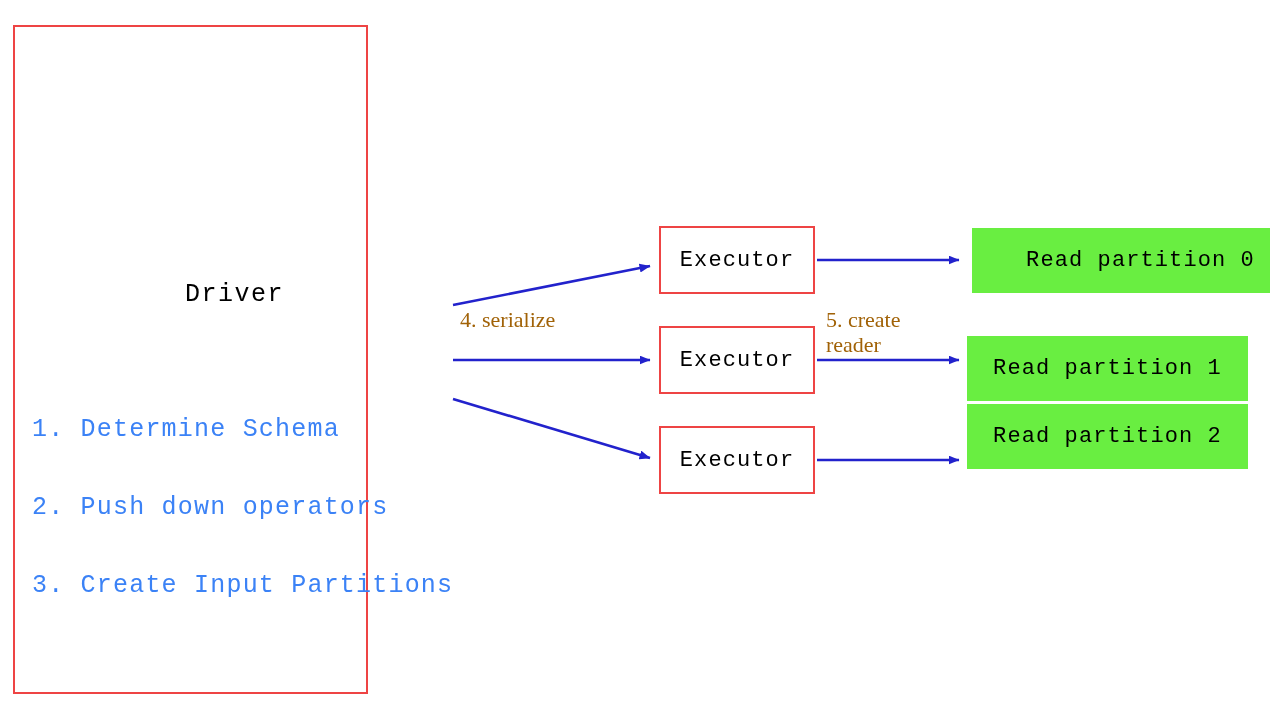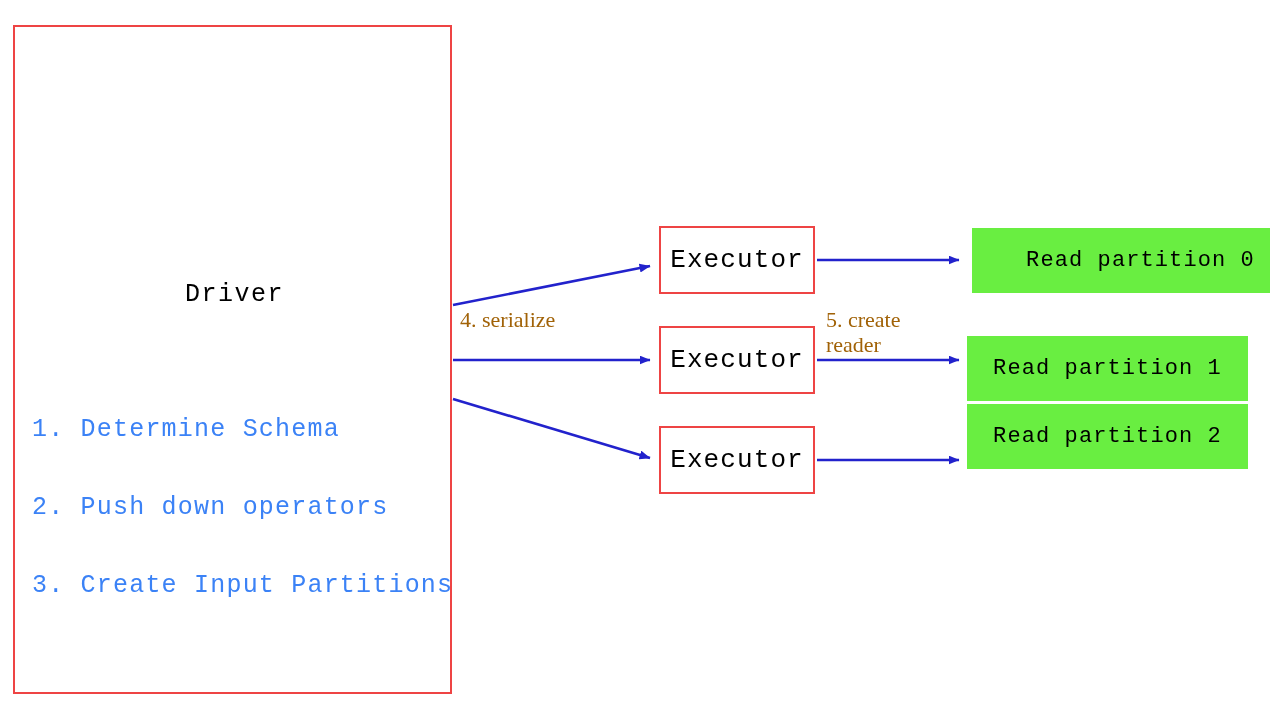--- a/index.html
+++ b/index.html
@@ -22,21 +22,21 @@
     top: 0;
     width: 1270px;
     height: 710px;
   }
 
   
   .driver-box {
     position: absolute;
     left: 13px;
     top: 25px;
-    width: 439px;
+    width: 355px;
     height: 669px;
     box-sizing: border-box;
     border: 2px solid #ee4444;
     background: #ffffff;
     z-index: 3;
   }
   .driver-title {
     position: absolute;
     left: 0;
     top: 253px;
@@ -70,21 +70,21 @@
     background: #ffffff;
     width: 156px;
     height: 68px;
     z-index: 3;
     display: flex;
     align-items: center;
     justify-content: center;
   }
   .executor-label {
     font-family: "Liberation Mono", "DejaVu Sans Mono", monospace;
-    font-size: 26px;
+    font-size: 22px;
     letter-spacing: 1.1px;
     color: #000000;
     white-space: pre;
   }
   #exec-0 { left: 659px; top: 226px; }
   #exec-1 { left: 659px; top: 326px; }
   #exec-2 { left: 659px; top: 426px; }
 
   
   .partition-box {

